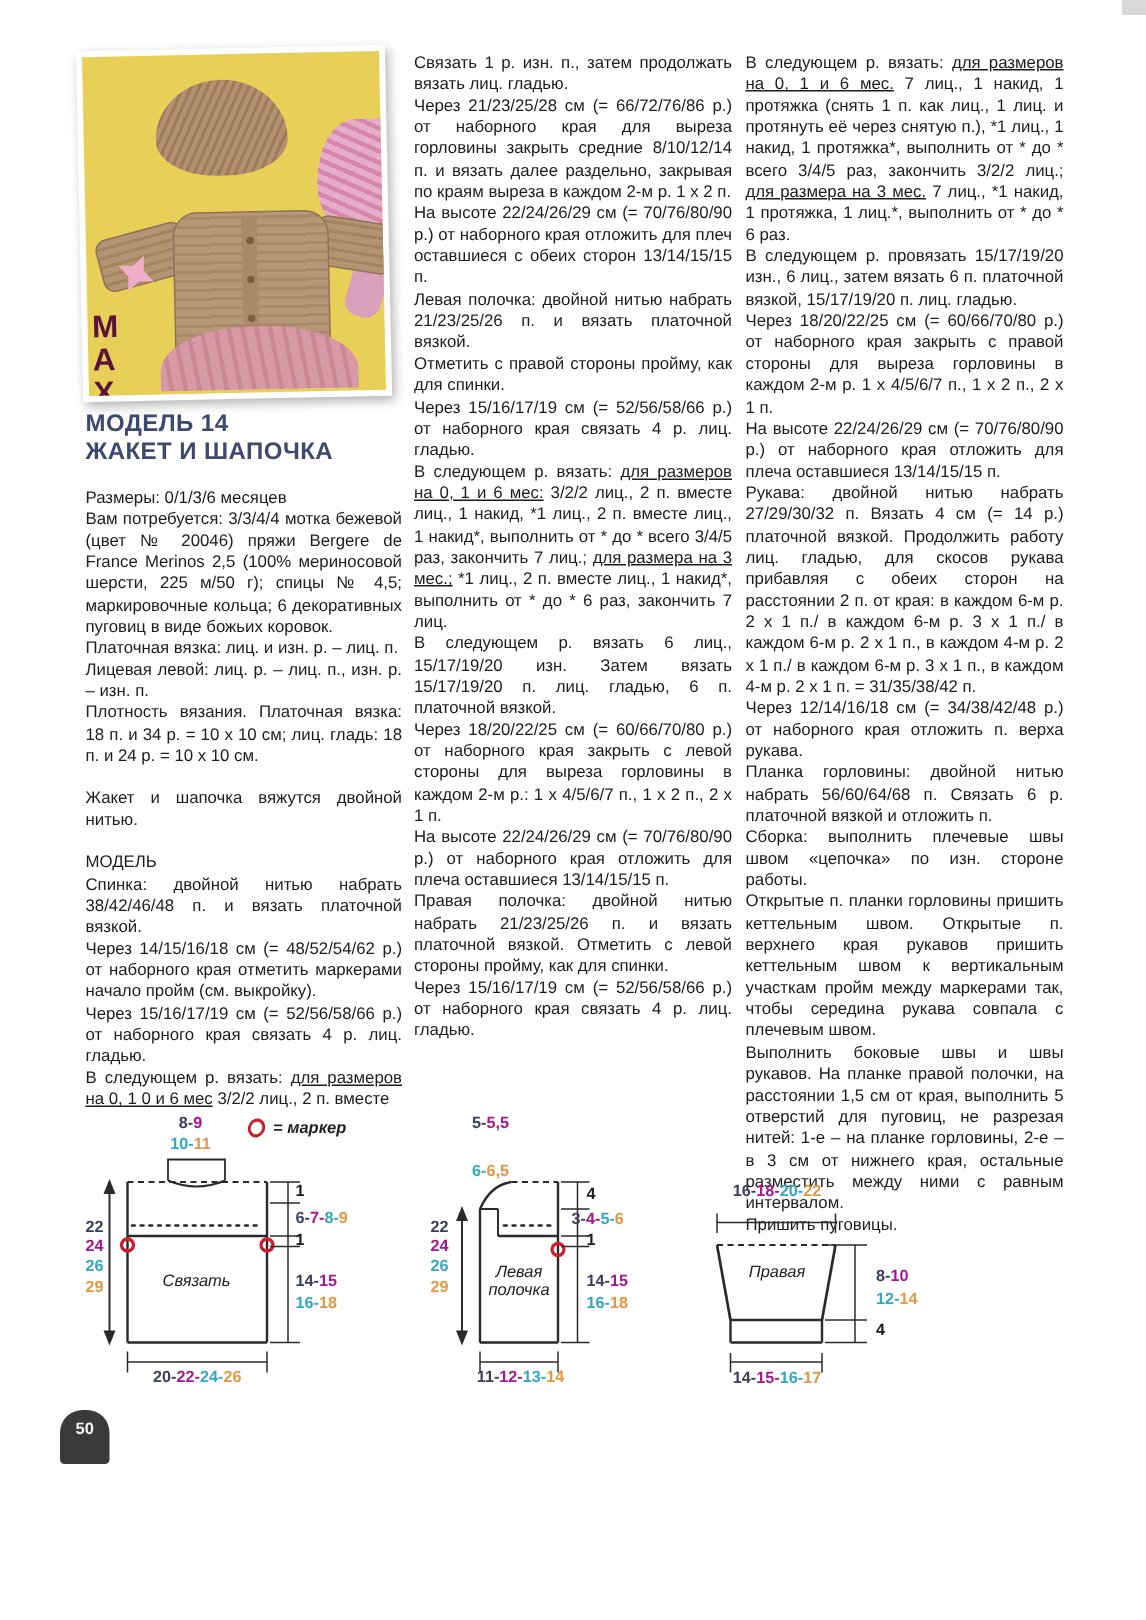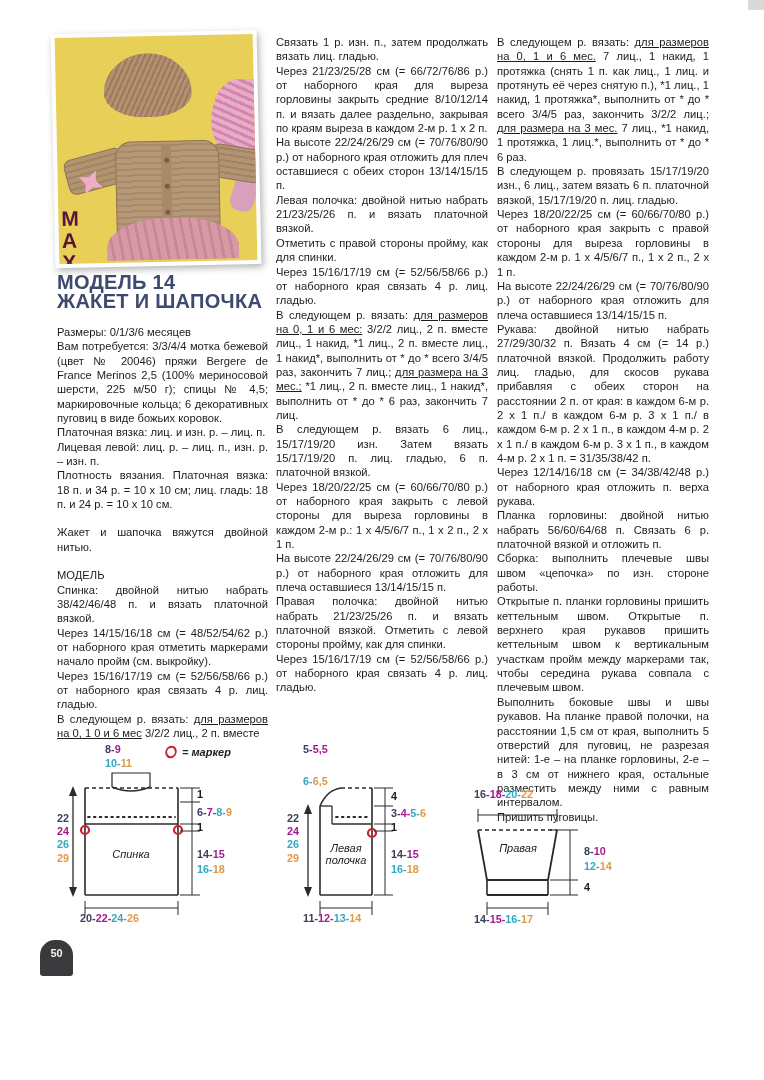--- a/index.html
+++ b/index.html
@@ -10,21 +10,21 @@
   
   .col{position:absolute;width:212px;font-size:11.2px;line-height:14.35px;text-align:justify;}
   .para{margin:0;}
   .para.gap{margin-top:14px;}
   .para .b{font-weight:normal;}
   .para .u{text-decoration:underline;}
   #col-left{left:57px;top:325px;width:211px;}
   #col-middle{left:276px;top:35px;}
   #col-right{left:497px;top:35px;}
   
-  #title{position:absolute;left:57px;top:273px;font-weight:bold;font-size:20px;
+  #title{position:absolute;left:57px;top:273px;font-weight:bold;font-size:16px;
          line-height:19px;color:#3e4a6d;letter-spacing:.3px;}
   
   #photo-frame{position:absolute;left:53px;top:32px;width:206px;height:234px;
     background:#fefefe;box-shadow:2px 3px 7px rgba(0,0,0,.3);transform:rotate(-1.2deg);
     padding:4px;box-sizing:border-box;}
   #photo{position:relative;width:100%;height:100%;background:#e8cf58;overflow:hidden;}
   .hat{position:absolute;left:48px;top:17px;width:88px;height:64px;background:#b39070;
     border-radius:50% 50% 46% 46%/62% 62% 38% 38%;
     background-image:repeating-linear-gradient(115deg,#b39070 0 3px,#9c7a5c 3px 5px);}
   .yarn{position:absolute;left:155px;top:45px;width:52px;height:78px;background:#e39fc0;
@@ -50,21 +50,21 @@
     transform:rotate(25deg);clip-path:polygon(50% 0,65% 35%,100% 50%,65% 65%,50% 100%,35% 65%,0 50%,35% 35%);}
   #photo-watermark{position:absolute;left:3px;bottom:-10px;width:22px;font-size:21px;font-weight:bold;
     color:#5a143c;line-height:22px;word-break:break-all;font-family:"Liberation Sans",sans-serif;}
   
   .diagram{position:absolute;}
   #diagram-back{left:55px;top:740px;width:215px;height:195px;}
   #diagram-front{left:275px;top:740px;width:190px;height:195px;}
   #diagram-sleeve{left:460px;top:780px;width:250px;height:155px;}
   .diagram svg{position:absolute;left:0;top:0;}
   .dlabel{position:absolute;font-size:10.8px;font-weight:bold;white-space:nowrap;color:#1c1c1c;}
-  .dlabel.center{text-align:left;}
+  .dlabel.center{text-align:center;}
   .dpiece{position:absolute;font-style:italic;font-weight:normal;font-size:11px;color:#222;
     text-align:center;white-space:nowrap;}
   .dstack span{display:block;line-height:13.2px;text-align:right;}
   .legend{position:absolute;font-size:11px;font-style:italic;font-weight:bold;color:#222;
     display:flex;align-items:center;gap:5px;}
   .ring{display:inline-block;width:8px;height:8px;border-radius:50%;border:2.2px solid #cc1f2d;
     transform:rotate(-20deg) skewX(-8deg);}
   
   #page-tab{position:absolute;left:40px;top:940px;width:33px;height:36px;background:#3a3a3c;
     border-radius:15px 15px 3px 3px;color:#f2f2f2;font-size:11px;font-weight:bold;
@@ -178,21 +178,21 @@
   <div class="legend" style="left:110px;top:6px;">
     <span class="ring" style="border-color: rgb(204, 31, 45);"></span>
     <span>= маркер</span>
   </div>
   <div class="dstack dlabel" style="left:0px;top:72px;width:14px;">
       <span style="color: rgb(60, 63, 92);">22</span>
       <span style="color: rgb(165, 24, 143);">24</span>
       <span style="color: rgb(53, 167, 195);">26</span>
       <span style="color: rgb(224, 154, 69);">29</span>
     </div>
-  <div class="dpiece" style="left:45px;top:108px;width:62px;">Спинка</div>
+  <div class="dpiece" style="left:45px;top:108px;width:62px;">Связать</div>
   <div class="dlabel" style="left:142px;top:48px;">1</div>
   <div class="dlabel" style="left:142px;top:66px;"><span style="color: rgb(60, 63, 92);">6</span><span style="color: rgb(60, 63, 92);">-</span><span style="color: rgb(165, 24, 143);">7</span><span style="color: rgb(165, 24, 143);">-</span><span style="color: rgb(53, 167, 195);">8</span><span style="color: rgb(53, 167, 195);">-</span><span style="color: rgb(224, 154, 69);">9</span></div>
   <div class="dlabel" style="left:142px;top:81px;">1</div>
   <div class="dlabel" style="left:142px;top:108px;"><span style="color: rgb(60, 63, 92);">14</span><span style="color: rgb(60, 63, 92);">-</span><span style="color: rgb(165, 24, 143);">15</span></div>
   <div class="dlabel" style="left:142px;top:123px;"><span style="color: rgb(53, 167, 195);">16</span><span style="color: rgb(53, 167, 195);">-</span><span style="color: rgb(224, 154, 69);">18</span></div>
   <div class="dlabel center" style="left:25px;top:172px;width:103px;"><span style="color: rgb(60, 63, 92);">20</span><span style="color: rgb(60, 63, 92);">-</span><span style="color: rgb(165, 24, 143);">22</span><span style="color: rgb(165, 24, 143);">-</span><span style="color: rgb(53, 167, 195);">24</span><span style="color: rgb(53, 167, 195);">-</span><span style="color: rgb(224, 154, 69);">26</span></div>
 </div>
 
 <div id="diagram-front" class="diagram">
   <svg width="190" height="195" viewBox="0 0 190 195">
@@ -230,21 +230,21 @@
       <span style="color: rgb(60, 63, 92);">22</span>
       <span style="color: rgb(165, 24, 143);">24</span>
       <span style="color: rgb(53, 167, 195);">26</span>
       <span style="color: rgb(224, 154, 69);">29</span>
     </div>
   <div class="dpiece" style="left:42px;top:102px;width:58px;">
     <div>Левая</div>
     <div>полочка</div>
   </div>
   <div class="dlabel" style="left:116px;top:50px;">4</div>
-  <div class="dlabel" style="left:116px;top:67px;"><span style="color: rgb(60, 63, 92);">3</span><span style="color: rgb(60, 63, 92);">-</span><span style="color: rgb(165, 24, 143);">4</span><span style="color: rgb(165, 24, 143);">-</span><span style="color: rgb(53, 167, 195);">5</span><span style="color: rgb(53, 167, 195);">-</span><span style="color: rgb(224, 154, 69);">6</span></div>
+  <div class="dlabel" style="left:106px;top:67px;"><span style="color: rgb(60, 63, 92);">3</span><span style="color: rgb(60, 63, 92);">-</span><span style="color: rgb(165, 24, 143);">4</span><span style="color: rgb(165, 24, 143);">-</span><span style="color: rgb(53, 167, 195);">5</span><span style="color: rgb(53, 167, 195);">-</span><span style="color: rgb(224, 154, 69);">6</span></div>
   <div class="dlabel" style="left:116px;top:81px;">1</div>
   <div class="dlabel" style="left:116px;top:108px;"><span style="color: rgb(60, 63, 92);">14</span><span style="color: rgb(60, 63, 92);">-</span><span style="color: rgb(165, 24, 143);">15</span></div>
   <div class="dlabel" style="left:116px;top:123px;"><span style="color: rgb(53, 167, 195);">16</span><span style="color: rgb(53, 167, 195);">-</span><span style="color: rgb(224, 154, 69);">18</span></div>
   <div class="dlabel center" style="left:28px;top:172px;width:88px;"><span style="color: rgb(60, 63, 92);">11</span><span style="color: rgb(60, 63, 92);">-</span><span style="color: rgb(165, 24, 143);">12</span><span style="color: rgb(165, 24, 143);">-</span><span style="color: rgb(53, 167, 195);">13</span><span style="color: rgb(53, 167, 195);">-</span><span style="color: rgb(224, 154, 69);">14</span></div>
 </div>
 
 <div id="diagram-sleeve" class="diagram">
   <svg width="250" height="155" viewBox="0 0 250 155">
 
     <line x1="18" y1="35" x2="97" y2="35" stroke="#2a2a2a" stroke-width="1"></line>

